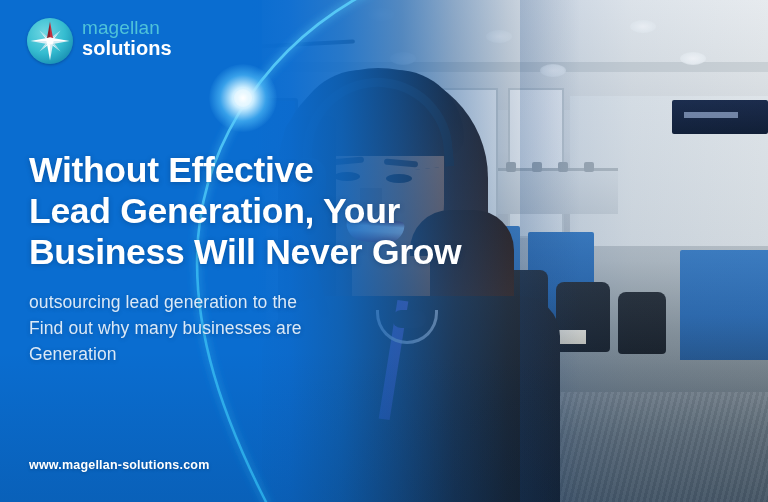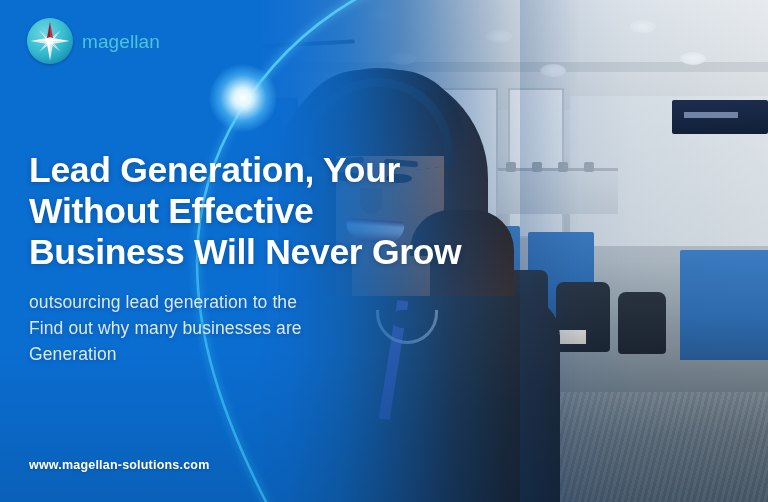--- a/index.html
+++ b/index.html
@@ -245,21 +245,21 @@
   }
   .flare i{
     position:absolute; display:block; border-radius:50%;
     background:radial-gradient(circle, #ffffff 0%, #cdeeff 22%, rgba(92,202,255,.55) 48%, rgba(60,170,240,0) 72%);
   }
   .flare i.big{ left:-34px; top:-34px; width:68px; height:68px; }
   .flare i.core{ left:-9px; top:-9px; width:18px; height:18px;
     background:radial-gradient(circle,#ffffff 0%,#e8f8ff 45%,rgba(220,245,255,0) 100%); }
 
   
-  .logo{ position:absolute; left:27px; top:18px; display:flex; align-items:center; gap:9px; }
+  .logo{ position:absolute; left:27px; top:18px; display:flex; gap:9px; }
   .logo-mark{ position:relative; width:46px; height:46px; }
   .logo-mark .disc{
     position:absolute; inset:0; border-radius:50%;
     background:radial-gradient(circle at 38% 32%, #6fd7e3 0%, #35bcd0 48%, #1b93b4 78%, #0f6f95 100%);
     box-shadow:0 1px 3px rgba(0,0,0,.25);
   }
   .logo-mark svg{ position:absolute; inset:0; }
   .logo-text{ line-height:1; }
   .logo-text .l1{
     display:block; font-size:19px; color:#4fc3d9; letter-spacing:.1px; font-weight:400;
@@ -412,26 +412,27 @@
         <polygon points="23,23 26.5,23 23,42.5" fill="#d9eef4"></polygon>
         <polygon points="23,23 23,19.5 3.5,23" fill="#ffffff"></polygon>
         <polygon points="23,23 23,26.5 3.5,23" fill="#d9eef4"></polygon>
         <polygon points="23,23 23,19.5 42.5,23" fill="#ffffff"></polygon>
         <polygon points="23,23 23,26.5 42.5,23" fill="#d9eef4"></polygon>
         <circle cx="23" cy="23" r="3.6" fill="#ffffff"></circle>
       </svg>
     </div>
     <div class="logo-text">
       <span class="l1">magellan</span>
+      <span class="l2">solutions</span>
     </div>
   </div>
 
   <h1 class="headline">
+    <span class="ln">Without Effective</span>
     <span class="ln">Lead Generation, Your</span>
-    <span class="ln">Without Effective</span>
     <span class="ln">Business Will Never Grow</span>
   </h1>
 
   <p class="subhead">
     <span class="ln">outsourcing lead generation to the</span>
     <span class="ln">Find out why many businesses are</span>
     <span class="ln">Generation</span>
   </p>
 
   <div class="url">www.magellan-solutions.com</div>

